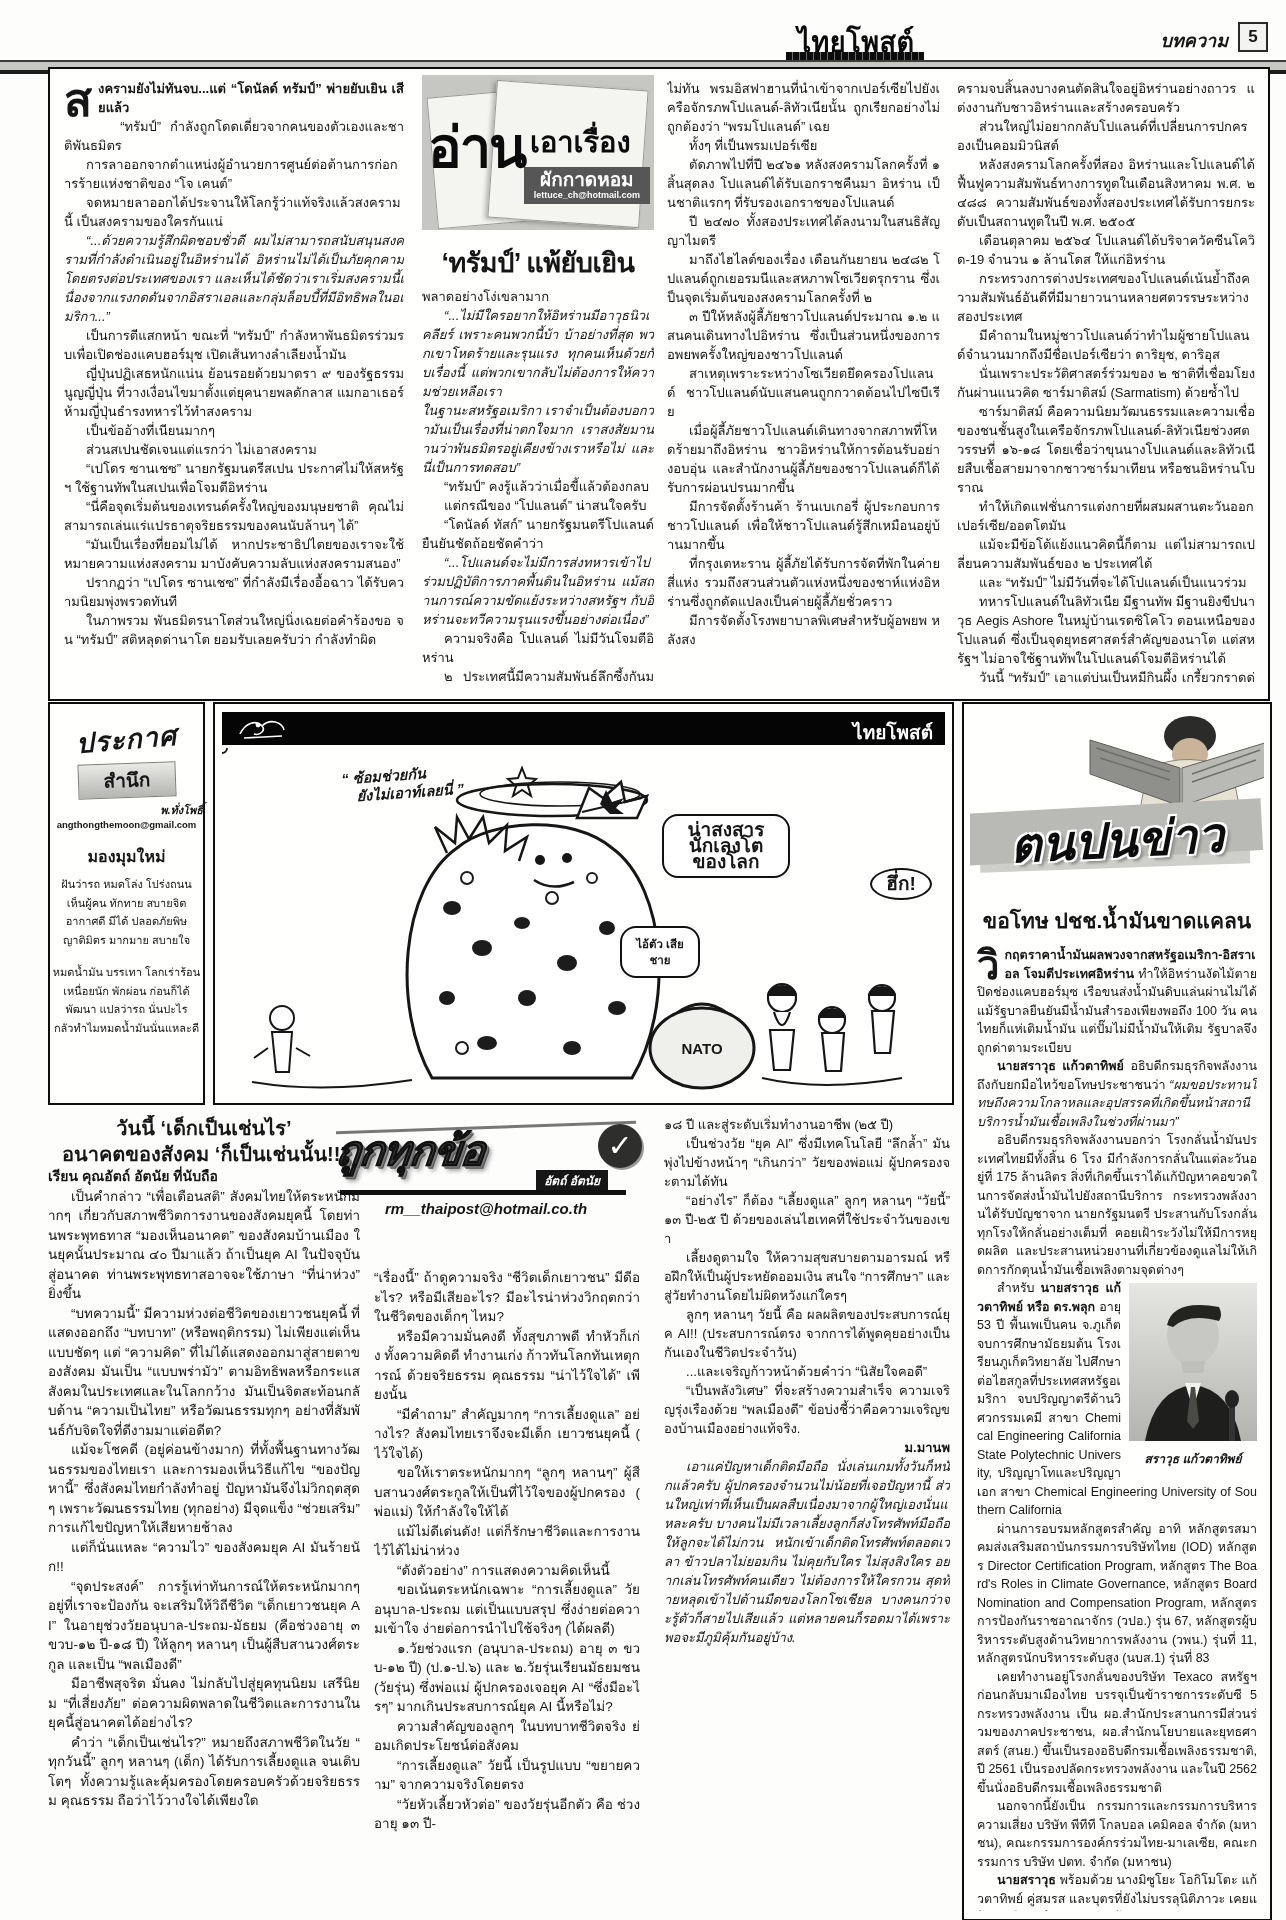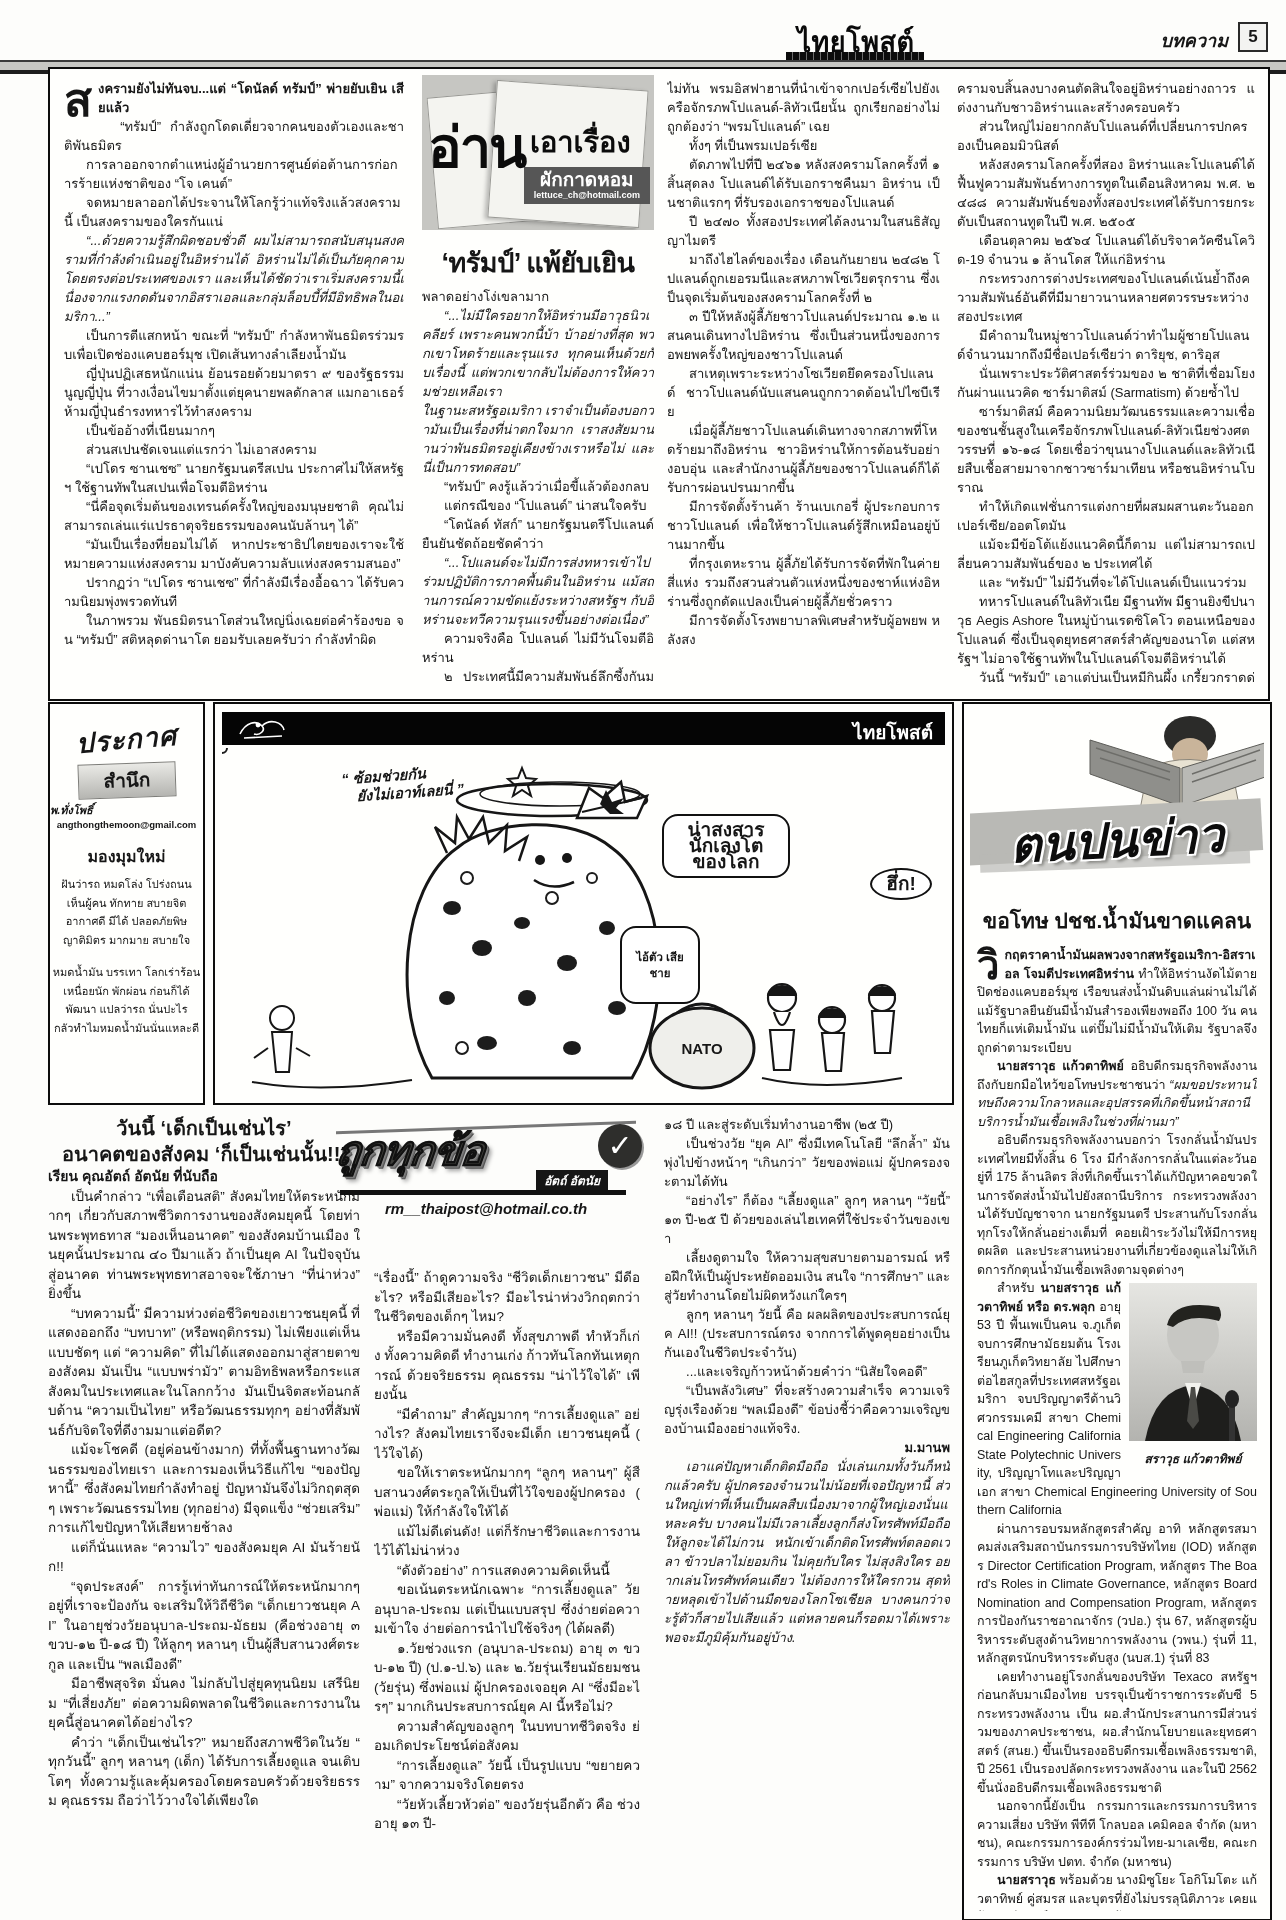--- a/index.html
+++ b/index.html
@@ -41,21 +41,21 @@
   .read-email{font-size:9px;font-weight:bold;}
   .lead-headline{position:absolute;left:356px;top:172px;width:264px;text-align:center;
                  font-size:27px;font-weight:900;letter-spacing:-.5px;}
   
   .notice-box{left:48px;top:702px;width:153px;height:399px;}
   .notice-logo1{margin:14px 4px 0;text-align:center;font-size:27px;font-weight:900;font-style:italic;
                 transform:rotate(-5deg);letter-spacing:1px;}
   .notice-ribbon{margin:2px auto 0;width:96px;background:linear-gradient(#e9e9e5,#b5b5b1);
                  border:1px solid #7d7d79;text-align:center;font-size:19px;font-weight:900;
                  padding:1px 0 2px;transform:rotate(-2deg);}
-  .notice-author{text-align:left;font-size:11px;font-weight:bold;font-style:italic;margin-top:3px;}
+  .notice-author{text-align:right;font-size:11px;font-weight:bold;font-style:italic;margin-top:3px;}
   .notice-email{text-align:center;font-size:9.5px;font-weight:bold;}
   .poem-title{text-align:center;font-size:16px;font-weight:900;margin-top:14px;}
   .poem{margin-top:6px;text-align:center;font-size:11px;line-height:18.5px;}
   .poem .gap{height:14px;}
   
   .cartoon-box{left:213px;top:702px;width:737px;height:399px;}
   .cartoon-bar{position:absolute;left:7px;top:8px;right:7px;height:33px;background:#050505;}
   .cartoon-bar .doodle{position:absolute;left:14px;top:4px;}
   .cartoon-brand{position:absolute;right:12px;top:5px;color:#fff;font-weight:900;font-size:19px;}
   .cartoon-art{position:absolute;left:7px;top:44px;right:7px;bottom:6px;background:#fffffd;overflow:hidden;}
@@ -281,21 +281,21 @@
             <path d="M50,284 l20,0 l-3,40 l-13,0 Z"></path>
           <path d="M46,300 l-14,10 M74,300 l14,8"></path>
         </g>
         <path d="M30,334 q70,12 160,-2" fill="none" stroke="#161616" stroke-width="2"></path>
       </svg>
       <div class="cq">
         <div>“ ซ้อมช่วยกัน</div>
         <div style="padding-left:14px;">ยังไม่เอาท์เลยนี่ ”</div>
       </div>
       <div class="bubble" style="left:440px;top:66px;width:108px;">น่าสงสาร นักเลงโต ของโลก</div>
-      <div class="bubble" style="left:398px;top:178px;width:64px;font-size:11.5px;padding:21px 6px;">ไอ้ตัว เสียชาย</div>
+      <div class="bubble" style="left:398px;top:178px;width:64px;font-size:11.5px;padding:8px 6px;">ไอ้ตัว เสียชาย</div>
       <div class="bubble" style="left:648px;top:120px;width:42px;border-radius:50%;">ฮึ่ก!</div>
     </div>
   </div>
 
   <div class="box gossip-box">
     <div class="gossip-mast">
       <svg width="290" height="120" viewBox="0 0 290 120" style="position:absolute;left:60px;top:0;">
         <ellipse cx="160" cy="26" rx="26" ry="20" fill="#2b2b29"></ellipse>
         <ellipse cx="160" cy="44" rx="18" ry="16" fill="#c9b49a"></ellipse>
         <path d="M118,58 q42,-18 84,2 l10,50 l-104,0 Z" fill="#e8e2d2" stroke="#8a857a"></path>

